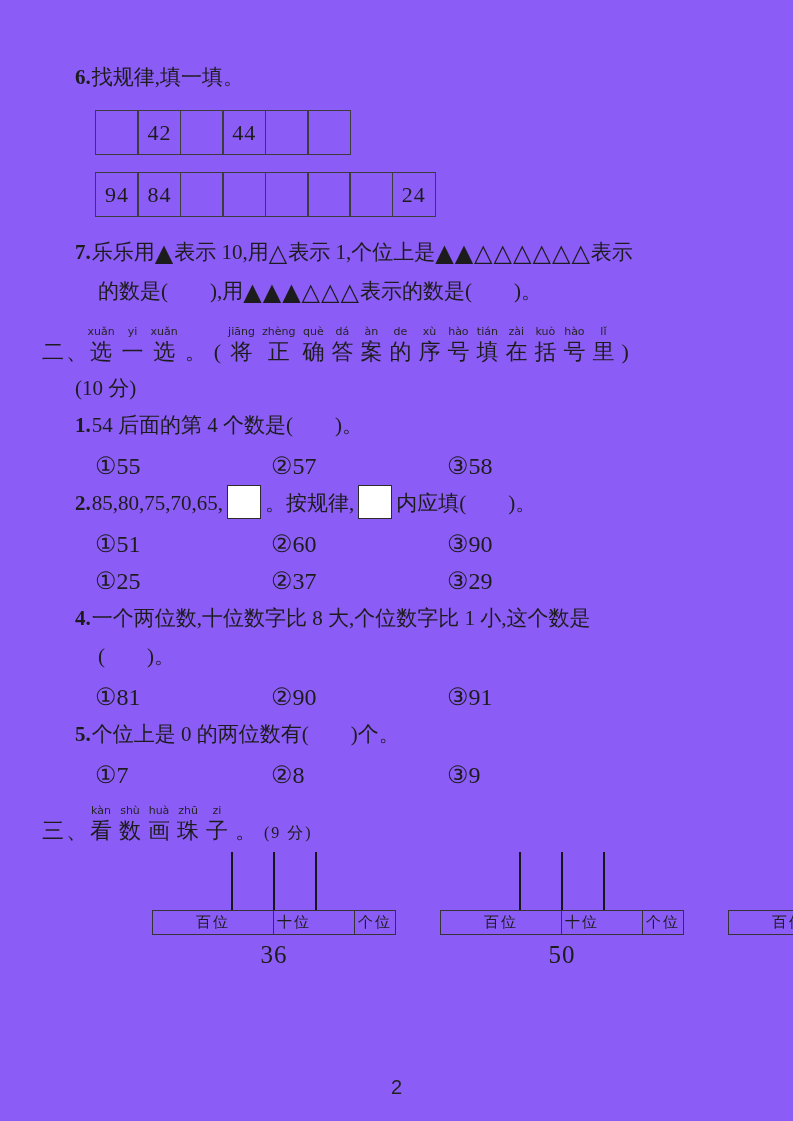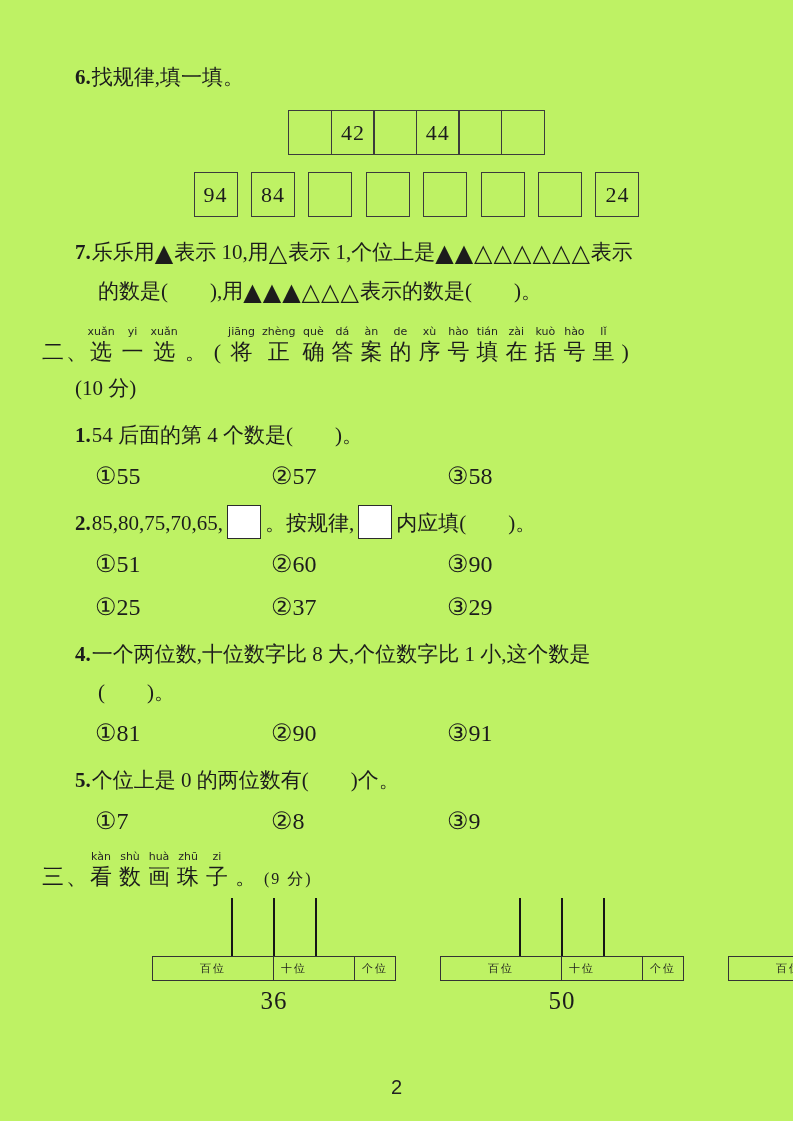--- a/index.html
+++ b/index.html
@@ -1,71 +1,71 @@
 <!DOCTYPE html>
 <html><head>
 <meta charset="utf-8">
 <style>
   html,body { margin:0; padding:0; background:#e8e8e8; }
   .page {
-    width:793px; height:1121px; margin:0 auto; background:#bef264;
+    width:793px; height:1121px; margin:0 auto; background:#8b5cf6;
     position:relative; overflow:hidden;
     font-family:"Liberation Serif","DejaVu Serif",serif;
     color:#1c1c1c;
   }
   .content { padding:58px 55px 0 42px; }
 
   
   .q-line { margin:0 0 0 33px; font-size:21px; line-height:38px; white-space:nowrap; }
   .q-line.indent { margin-left:56px; }
   .q-num { font-weight:bold; font-family:"Liberation Serif",serif; margin-right:1px; }
 
   
-  .strip { display:flex; margin:14px 0 0 53px;justify-content:center; }
+  .strip { display:flex; margin:14px 0 0 53px; }
   .strip .cell {
     width:42px; height:43px; border:1.6px solid #3c3c3c; margin-left:-1.6px;
     display:flex; align-items:center; justify-content:center;
     font-size:22px; letter-spacing:1px;
   }
   .strip .cell:first-child { margin-left:0; }
-  .strip2 { margin-top:17px;gap:15px; }
+  .strip2 { margin-top:17px; }
 
   
   .tri { font-family:"DejaVu Sans",sans-serif; font-size:24px; letter-spacing:1px; vertical-align:-2px; }
 
   
   .sec-head { margin:14px 0 0 0; font-size:22px; line-height:1; padding-top:4px; white-space:nowrap; }
   .sec-head ruby { ruby-position:over; margin-right:7px; }
   .sec-head rt { font-size:11px; font-family:"DejaVu Sans",sans-serif; color:#252525; padding-bottom:3px; }
   .sec-numbering { letter-spacing:2px; }
   .sec-score-inline { font-size:16px; letter-spacing:2px; }
   .score-line { margin:10px 0 0 33px; font-size:21px; line-height:30px; }
 
   
-  .mc-q { margin-top:13px; }
+  .mc-q { margin-top:3px; }
   .opts { display:flex; margin:7px 0 0 53px; }
   .opt { width:176px; font-size:24px; line-height:30px; }
 
   
   .fill-box {
     display:inline-block; width:32px; height:32px; border:1.6px solid #2c2c2c;
     vertical-align:-9px; margin:0 4px; background:#fff;
   }
 
   
   .diagrams { display:flex; gap:44px; margin:10px 0 0 110px; }
   .pv { display:flex; flex-direction:column; align-items:center; }
   .rods { display:flex; width:126px; }
   .rod-slot { flex:1; display:flex; justify-content:center; }
   .rod { width:2px; height:58px; background:#161616; }
   .pv-box { display:flex; border:1.6px solid #343434; }
   .pv-cell {
     width:40px; height:23px; border-left:1.6px solid #343434;
     display:flex; align-items:center; justify-content:center;
-    font-size:11px; letter-spacing:2px;margin-left:40px;
+    font-size:15px; letter-spacing:2px;margin-left:40px;
   }
   .pv-cell:first-child { border-left:none; }
   .pv-num { margin-top:6px; font-size:25px; letter-spacing:1px; }
 
   .page-num {
     position:absolute; bottom:22px; left:0; right:0; text-align:center;
     font-size:20px; font-family:"Liberation Sans","DejaVu Sans",sans-serif; color:#222;
   }
 </style>
 </head>

